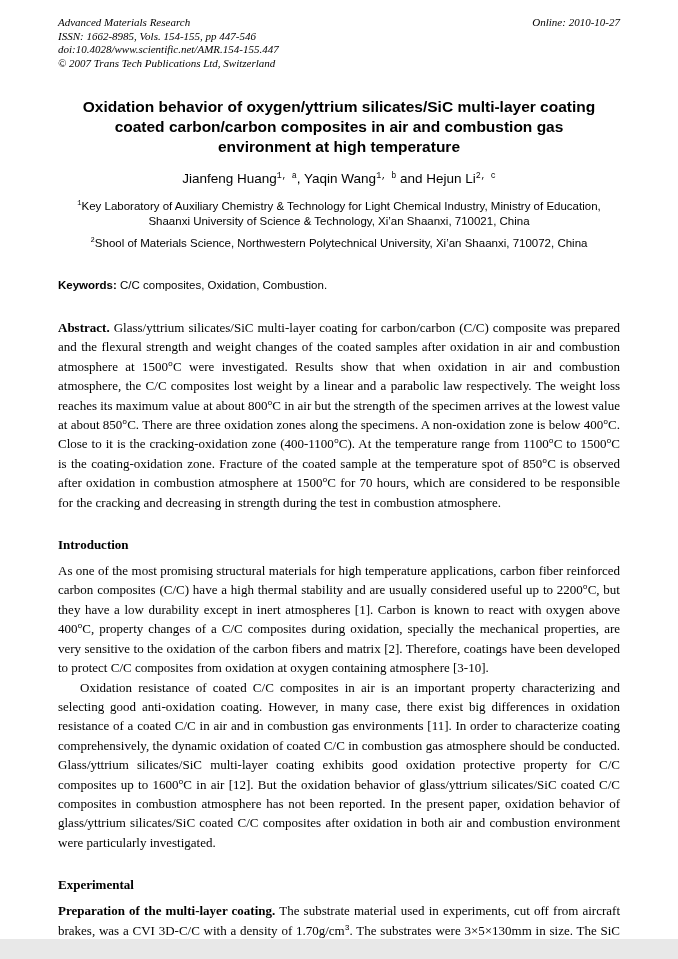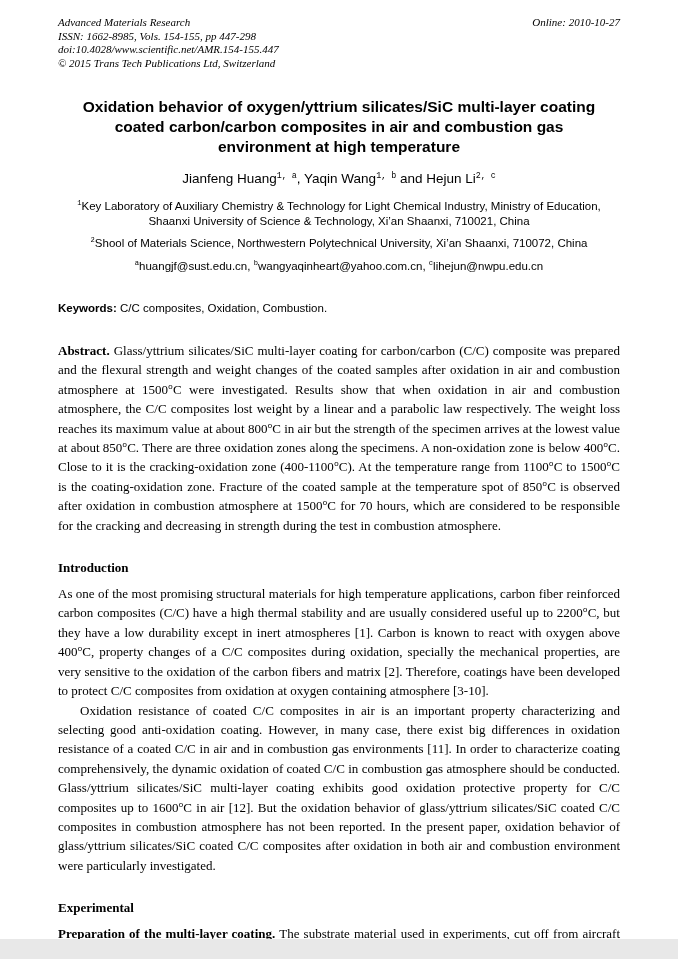--- a/index.html
+++ b/index.html
@@ -41,39 +41,38 @@
   sup{font-size:0.62em;vertical-align:super;line-height:0;font-family:Liberation Mono, monospace;}
 </style>
 </head>
 <body>
 
 <div class="page">
 
   <div class="jheader">
     <div class="left">
       <div>Advanced Materials Research</div>
-      <div>ISSN: 1662-8985, Vols. 154-155, pp 447-298</div>
+      <div>ISSN: 1662-8985, Vols. 154-155, pp 447-546</div>
       <div>doi:10.4028/www.scientific.net/AMR.154-155.447</div>
-      <div>© 2015 Trans Tech Publications Ltd, Switzerland</div>
+      <div>© 2007 Trans Tech Publications Ltd, Switzerland</div>
     </div>
     <div class="right">Online: 2010-10-27</div>
   </div>
 
   <div class="title">
     <div>Oxidation behavior of oxygen/yttrium silicates/SiC multi-layer coating</div>
     <div>coated carbon/carbon composites in air and combustion gas</div>
     <div>environment at high temperature</div>
   </div>
 
   <div class="authors">Jianfeng Huang<sup>1, a</sup>, Yaqin Wang<sup>1, b</sup> and Hejun Li<sup>2, c</sup></div>
 
   <div class="affil"><sup>1</sup>Key Laboratory of Auxiliary Chemistry &amp; Technology for Light Chemical Industry, Ministry of Education, Shaanxi University of Science &amp; Technology, Xi’an Shaanxi, 710021, China</div>
   <div class="affil"><sup>2</sup>Shool of Materials Science, Northwestern Polytechnical University, Xi’an Shaanxi, 710072, China</div>
 
-  <div class="emails"><sup>a</sup>huangjf@sust.edu.cn, <sup>b</sup>wangyaqinheart@yahoo.com.cn, <sup>c</sup>lihejun@nwpu.edu.cn</div>
 
   <p class="keywords"><b>Keywords:</b> <span>C/C composites, Oxidation, Combustion.</span></p>
 
   <p class="body-par abstract"><b>Abstract.</b> <span>Glass/yttrium silicates/SiC multi-layer coating for carbon/carbon (C/C) composite was prepared and the flexural strength and weight changes of the coated samples after oxidation in air and combustion atmosphere at 1500<sup>o</sup>C were investigated. Results show that when oxidation in air and combustion atmosphere, the C/C composites lost weight by a linear and a parabolic law respectively. The weight loss reaches its maximum value at about 800<sup>o</sup>C in air but the strength of the specimen arrives at the lowest value at about 850<sup>o</sup>C. There are three oxidation zones along the specimens. A non-oxidation zone is below 400<sup>o</sup>C. Close to it is the cracking-oxidation zone (400-1100<sup>o</sup>C). At the temperature range from 1100<sup>o</sup>C to 1500<sup>o</sup>C is the coating-oxidation zone. Fracture of the coated sample at the temperature spot of 850<sup>o</sup>C is observed after oxidation in combustion atmosphere at 1500<sup>o</sup>C for 70 hours, which are considered to be responsible for the cracking and decreasing in strength during the test in combustion atmosphere.</span></p>
 
   <h2 class="sec-heading">Introduction</h2>
   <p class="body-par">As one of the most promising structural materials for high temperature applications, carbon fiber reinforced carbon composites (C/C) have a high thermal stability and are usually considered useful up to 2200<sup>o</sup>C, but they have a low durability except in inert atmospheres [1]. Carbon is known to react with oxygen above 400<sup>o</sup>C, property changes of a C/C composites during oxidation, specially the mechanical properties, are very sensitive to the oxidation of the carbon fibers and matrix [2]. Therefore, coatings have been developed to protect C/C composites from oxidation at oxygen containing atmosphere [3-10].</p>
   <p class="body-par indent">Oxidation resistance of coated C/C composites in air is an important property characterizing and selecting good anti-oxidation coating. However, in many case, there exist big differences in oxidation resistance of a coated C/C in air and in combustion gas environments [11].  In order to characterize coating comprehensively, the dynamic oxidation of coated C/C in combustion gas atmosphere should be conducted. Glass/yttrium silicates/SiC multi-layer coating exhibits good oxidation protective property for C/C composites up to 1600<sup>o</sup>C in air [12]. But the oxidation behavior of glass/yttrium silicates/SiC coated C/C composites in combustion atmosphere has not been reported. In the present paper, oxidation behavior of glass/yttrium silicates/SiC coated C/C composites after oxidation in both air and combustion environment were particularly investigated.</p>
 
   <h2 class="sec-heading">Experimental</h2>

